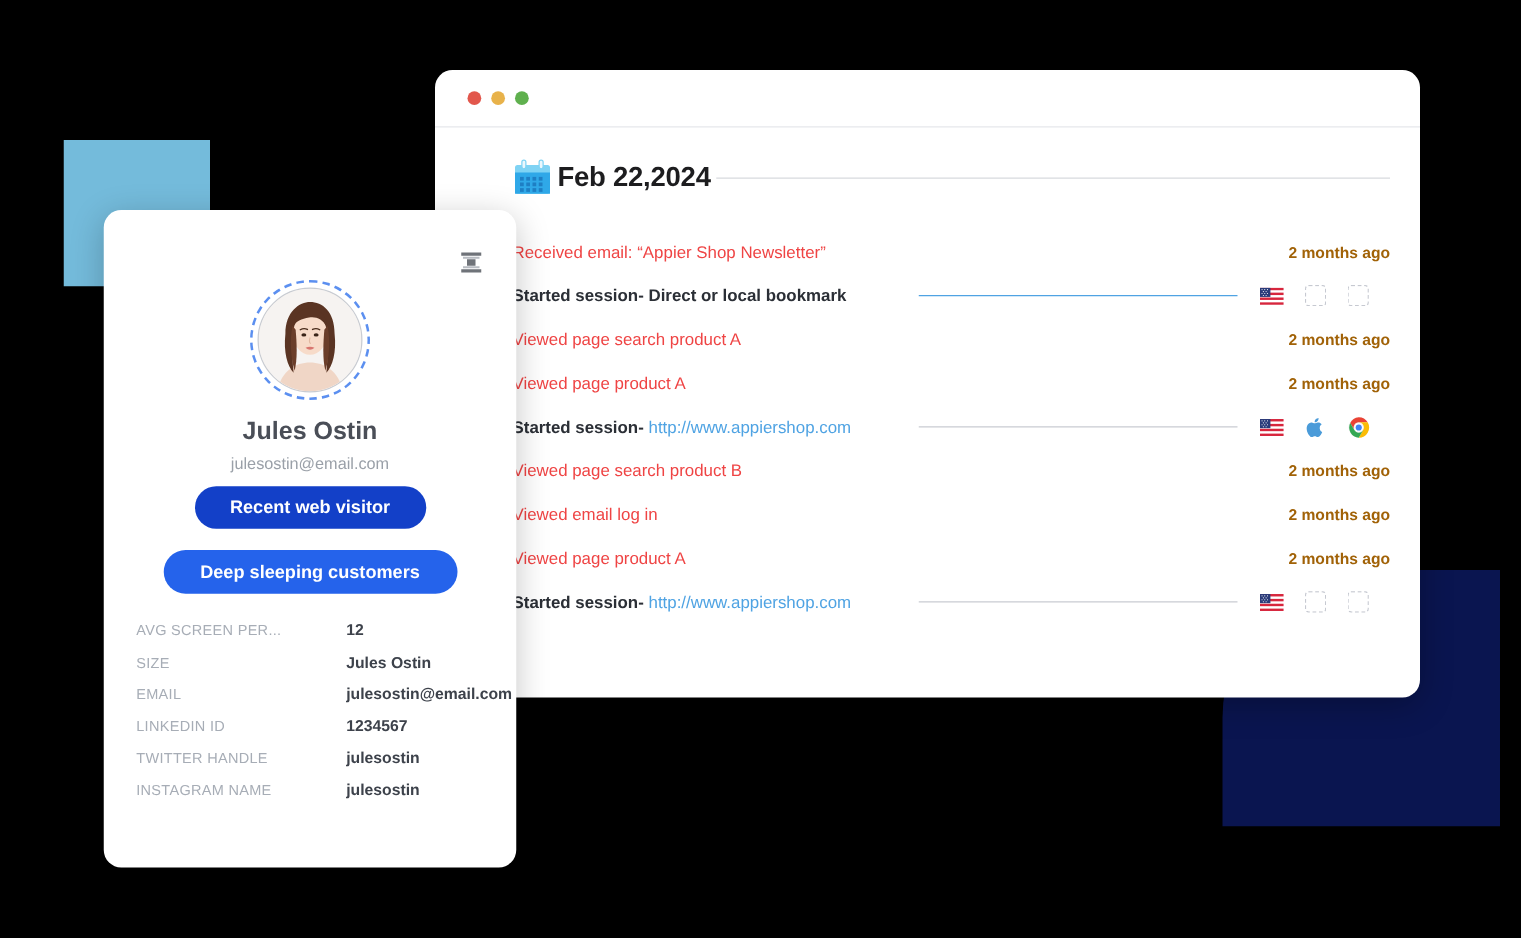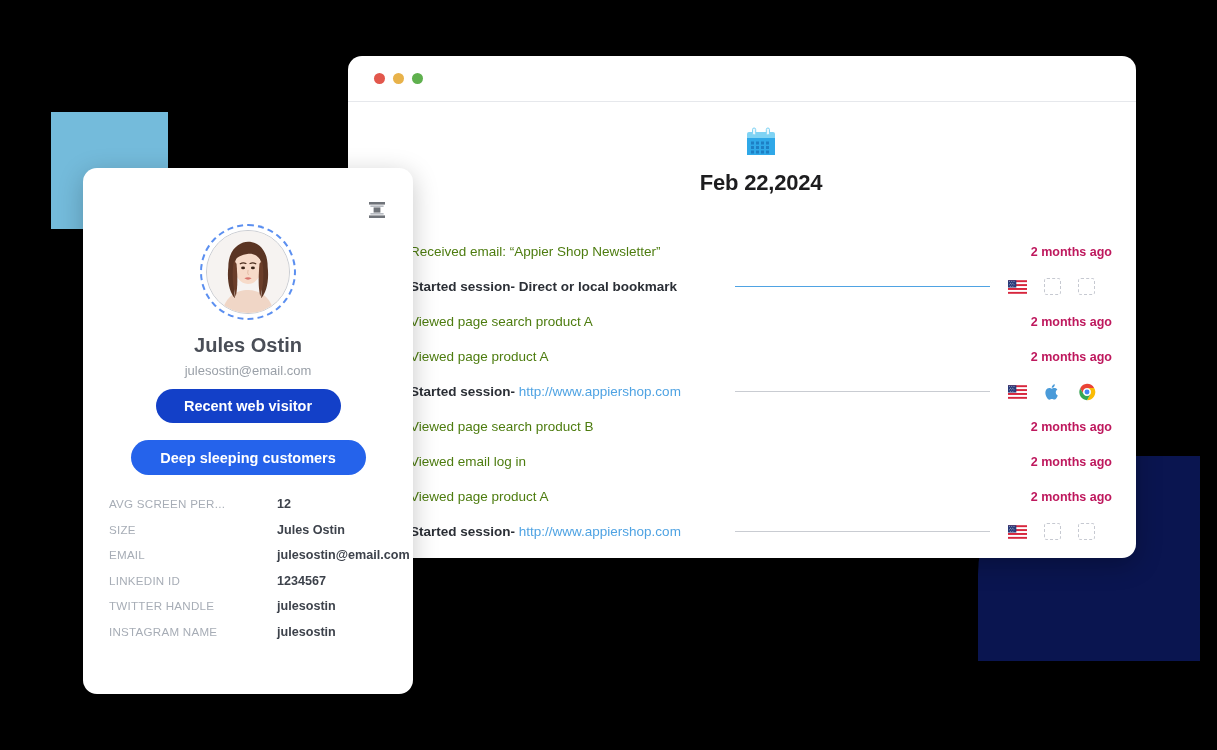--- a/index.html
+++ b/index.html
@@ -55,23 +55,22 @@
   .dot.red   { background: #E2574C; }
   .dot.amber { background: #E8B24A; }
   .dot.green { background: #5FB04E; }
 
   .win-body { padding: 24px 24px 0 62px; }
 
   
   .date-header {
     display: flex;
     align-items: center;
-    gap: 12px;
+    gap: 4px;
     margin-bottom: 26px;
-    flex-direction: column;
   }
   .cal-icon { width: 32px; height: 32px; flex: none; }
   .date-text {
     font-size: 22px;
     font-weight: bold;
     color: #1d1d1f;
     letter-spacing: -0.2px;
     white-space: nowrap;
   }
   .date-rule {
@@ -98,21 +97,21 @@
     border-radius: 50%;
     background: #4FAEE4;
     display: flex;
     align-items: center;
     justify-content: center;
   }
   .row-icon svg { display: block; }
 
   .row-label {
     font-size: 13.5px;
-    color: #4d7c0f;
+    color: #ef4444;
     white-space: nowrap;
   }
   .row.bold .row-label {
     color: #2b2f36;
     font-weight: bold;
   }
   .row-link {
     color: #4FA3E3;
     font-weight: normal;
     text-decoration: none;
@@ -125,21 +124,21 @@
     width: 255px;
     background: #c9ccd2;
     flex: none;
     margin-right: 18px;
   }
   .connector.blue { background: #4FA3E3; }
 
   .row-time {
     font-size: 12.5px;
     font-weight: bold;
-    color: #be185d;
+    color: #a16207;
     white-space: nowrap;
     text-align: right;
     min-width: 104px;
   }
 
   .meta-icons {
     display: flex;
     align-items: center;
     gap: 17px;
     min-width: 104px;

